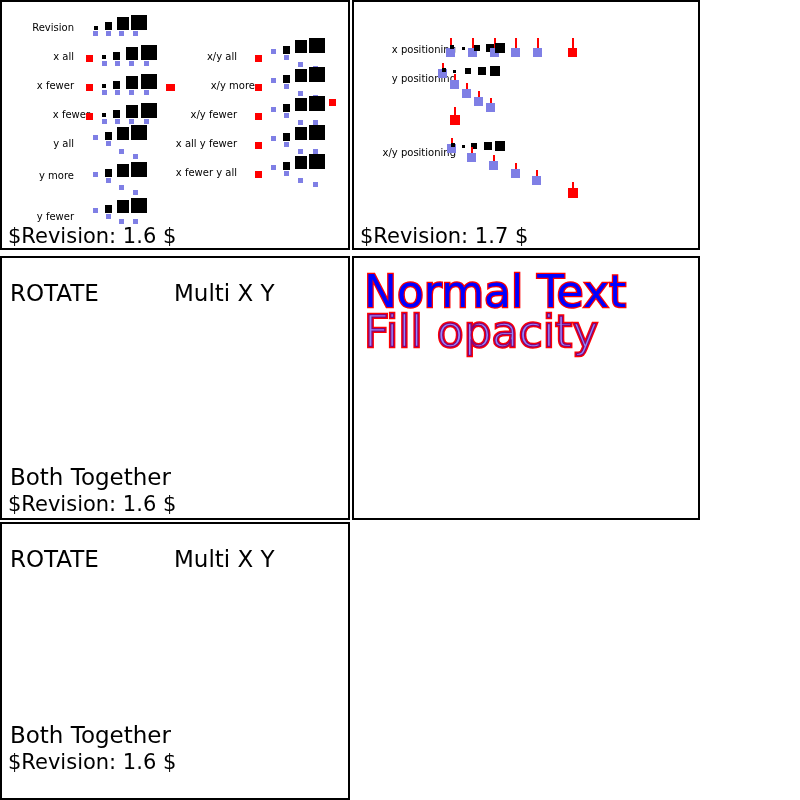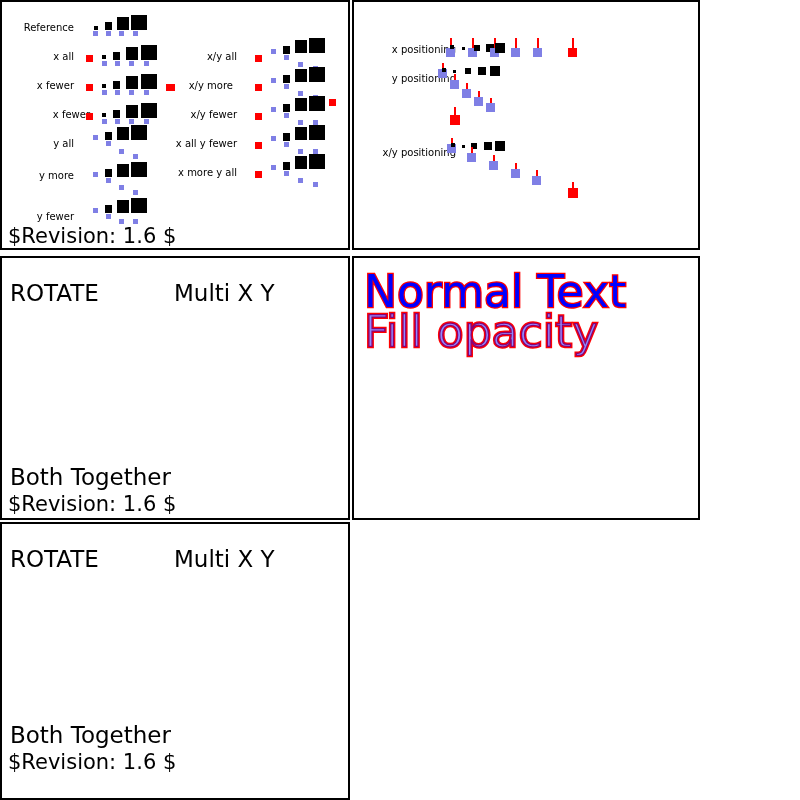--- a/index.html
+++ b/index.html
@@ -41,33 +41,33 @@
   #op-fill  {top:52px;  color:rgba(0,0,255,0.45); -webkit-text-stroke:2.5px #ff0000;}
   #op-stroke{top:96px;  color:#0000ff; -webkit-text-stroke:2.5px rgba(255,0,0,0.45);}
 </style>
 </head>
 <body>
 
 <div class="sheet">
 
   <div class="panel" id="panel-tl">
 
-    <div class="row-label" style="left:0px;width:72px;top:25px;">Reference</div>
+    <div class="row-label" style="left:0px;width:72px;top:25px;">Revision</div>
     <div class="row-label" style="left:0px;width:72px;top:54px;">x all</div>
     <div class="row-label" style="left:0px;width:72px;top:83px;">x fewer</div>
     <div class="row-label" style="left:16px;width:72px;top:112px;">x fewer</div>
     <div class="row-label" style="left:0px;width:72px;top:141px;">y all</div>
     <div class="row-label" style="left:0px;width:72px;top:173px;">y more</div>
     <div class="row-label" style="left:0px;width:72px;top:214px;">y fewer</div>
 
     <div class="row-label" style="left:155px;width:80px;top:54px;">x/y all</div>
-    <div class="row-label" style="left:151px;width:80px;top:83px;">x/y more</div>
+    <div class="row-label" style="left:173px;width:80px;top:83px;">x/y more</div>
     <div class="row-label" style="left:155px;width:80px;top:112px;">x/y fewer</div>
     <div class="row-label" style="left:140px;width:95px;top:141px;">x all y fewer</div>
-    <div class="row-label" style="left:140px;width:95px;top:170px;">x more y all</div>
+    <div class="row-label" style="left:140px;width:95px;top:170px;">x fewer y all</div>
 
     <div>
       <div class="mk blk" style="left:92px;top:24px;width:4px;height:4px;"></div>
       <div class="mk blk" style="left:103px;top:20px;width:7px;height:8px;"></div>
       <div class="mk blk" style="left:115px;top:15px;width:12px;height:13px;"></div>
       <div class="mk blk" style="left:129px;top:13px;width:16px;height:15px;"></div>
       <div class="mk per" style="left:91px;top:29px;width:5px;height:5px;"></div>
       <div class="mk per" style="left:104px;top:29px;width:5px;height:5px;"></div>
       <div class="mk per" style="left:117px;top:29px;width:5px;height:5px;"></div>
       <div class="mk per" style="left:131px;top:29px;width:5px;height:5px;"></div>
@@ -267,20 +267,21 @@
       <div class="tick" style="left:139px;top:153px;height:11px;"></div>
       <div class="mk per" style="left:135px;top:159px;width:9px;height:9px;"></div>
       <div class="tick" style="left:161px;top:161px;height:11px;"></div>
       <div class="mk per" style="left:157px;top:167px;width:9px;height:9px;"></div>
       <div class="tick" style="left:182px;top:168px;height:11px;"></div>
       <div class="mk per" style="left:178px;top:174px;width:9px;height:9px;"></div>
       <div class="tick" style="left:218px;top:180px;height:11px;"></div>
       <div class="mk red" style="left:214px;top:186px;width:10px;height:10px;"></div>
     </div>
 
+    <div class="revision" style="top:222px;">$Revision: 1.7 $</div>
   </div>
 
   <div class="panel" id="panel-ml">
     <div class="heading" style="left:8px;top:22px;">ROTATE</div>
     <div class="heading" style="left:172px;top:22px;">Multi X Y</div>
     <div class="heading" style="left:8px;top:206px;">Both Together</div>
     <div class="revision" style="top:234px;">$Revision: 1.6 $</div>
   </div>
 
   <div class="panel" id="panel-mr">

